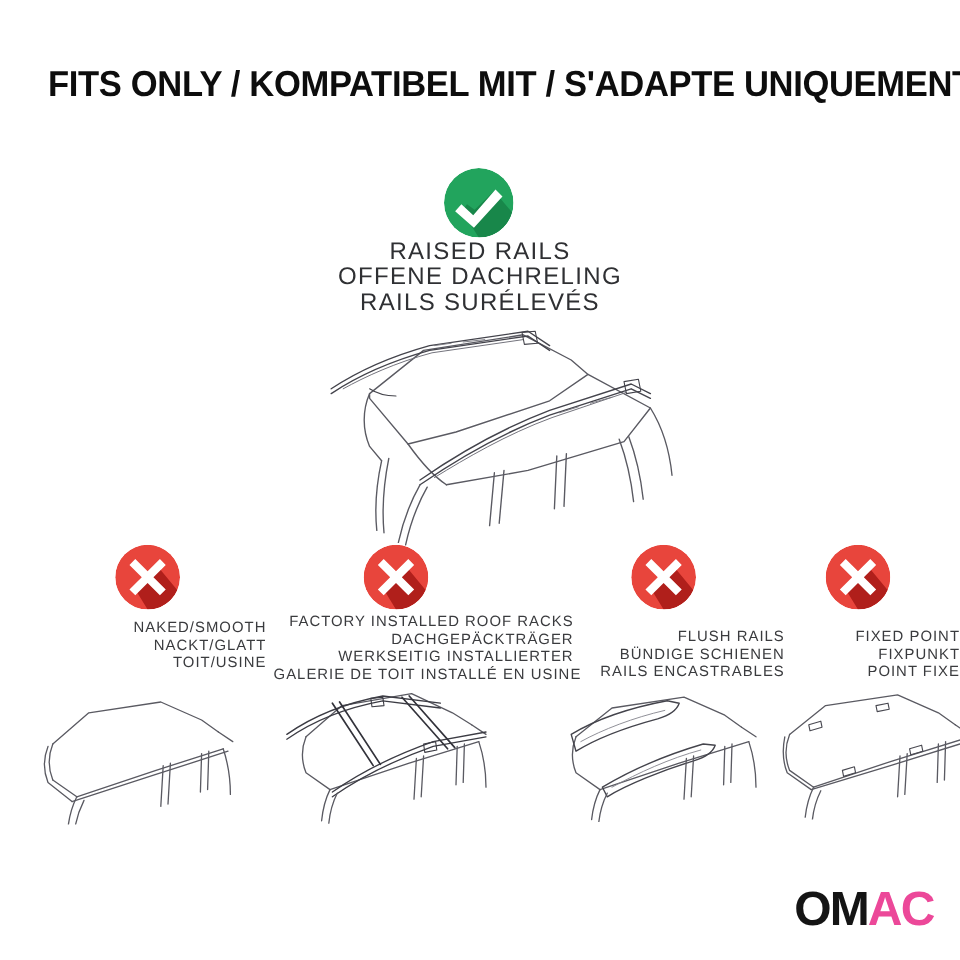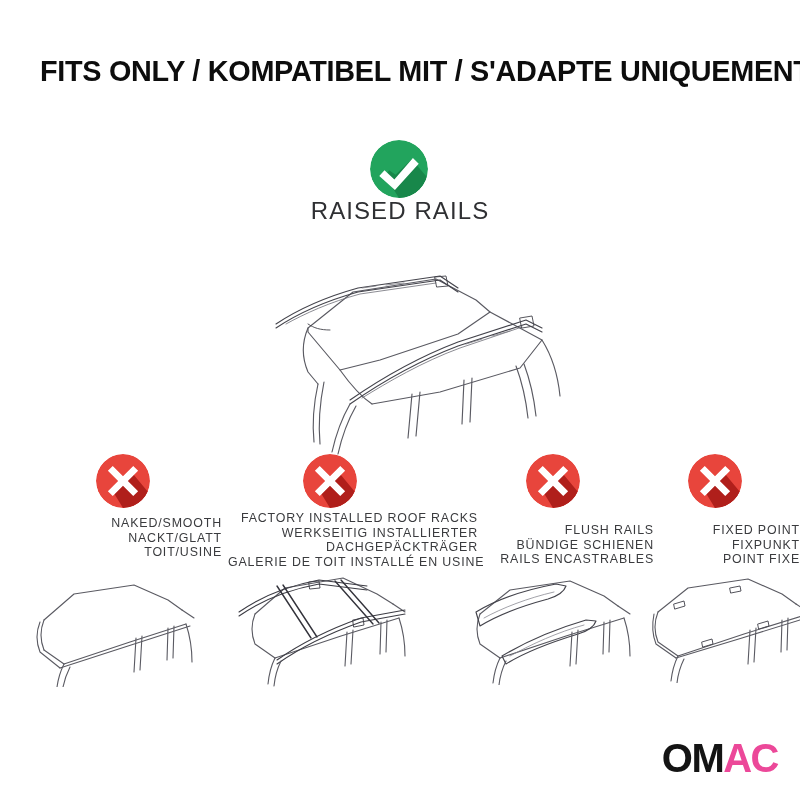--- a/index.html
+++ b/index.html
@@ -47,21 +47,21 @@
     width: 58px;
     height: 58px;
   }
   .hero-text {
     position: absolute;
     left: 180px;
     top: 200px;
     width: 440px;
     text-align: center;
     color: #2f3033;
-    font-size: 24px;
+    font-size: 20px;
     line-height: 21px;
     letter-spacing: 1.1px;
     font-weight: 500;
   }
   .hero-text div { white-space: nowrap; }
 
   .hero-art {
     position: absolute;
     left: 190px;
     top: 272px;
@@ -135,20 +135,22 @@
 <div class="badge hero-badge">
   <svg viewBox="0 0 100 100">
     <circle cx="50" cy="50" r="50" fill="#22a45d"></circle>
     <path d="M50 100 A50 50 0 0 0 98 64 L72 33 L44 60 L33 52 L26 62 Z" fill="#18874a"></path>
     <path d="M25 52 L42 68 L74 31 L84 41 L43 86 L16 62 Z" fill="#ffffff"></path>
   </svg>
 </div>
 
 <div class="hero-text">
   <div>RAISED RAILS</div>
+  <div>OFFENE DACHRELING</div>
+  <div>RAILS SURÉLEVÉS</div>
 </div>
 
 <div class="hero-art">
   <svg viewBox="0 0 430 185" fill="none" stroke="#4a4a52" stroke-width="1.15" stroke-linecap="round" stroke-linejoin="round">
 
     <path d="M118 56 L163 20 L246 7 L286 28 L300 40 L268 62 L190 88 L150 98 L118 60 Z" stroke="#5a5a62"></path>
     <path d="M118 56 C112 70 112 86 118 100 L128 112" stroke="#5a5a62"></path>
     <path d="M150 98 C160 112 170 124 182 132" stroke="#5a5a62"></path>
     <path d="M300 40 L352 68 L330 96 L250 120 L182 132" stroke="#5a5a62"></path>
 
@@ -212,22 +214,22 @@
 <div class="col" id="col-factory">
   <div class="badge">
     <svg viewBox="0 0 100 100">
       <circle cx="50" cy="50" r="50" fill="#e8453c"></circle>
       <path d="M50 100 A50 50 0 0 0 96 70 L66 34 L40 58 L28 64 Z" fill="#b01f1b"></path>
       <path d="M31 22 L50 41 L69 22 L78 31 L59 50 L78 69 L69 78 L50 59 L31 78 L22 69 L41 50 L22 31 Z" fill="#ffffff"></path>
     </svg>
   </div>
   <div class="col-label">
     <div>FACTORY INSTALLED ROOF RACKS</div>
+    <div>DACHGEPÄCKTRÄGER</div>
     <div>WERKSEITIG INSTALLIERTER</div>
-    <div>DACHGEPÄCKTRÄGER</div>
     <div>GALERIE DE TOIT INSTALLÉ EN USINE</div>
   </div>
   <div class="col-art">
     <svg viewBox="0 0 215 125" fill="none" stroke="#4a4a52" stroke-width="1.1" stroke-linecap="round" stroke-linejoin="round">
 
       <path d="M40 52 L70 26 L128 16 L162 32 L178 42" stroke="#5a5a62"></path>
       <path d="M40 52 C36 62 36 72 40 82 L60 96" stroke="#5a5a62"></path>
       <path d="M60 96 L126 74 L184 56" stroke="#5a5a62"></path>
       <path d="M178 42 L190 50" stroke="#5a5a62"></path>
 

